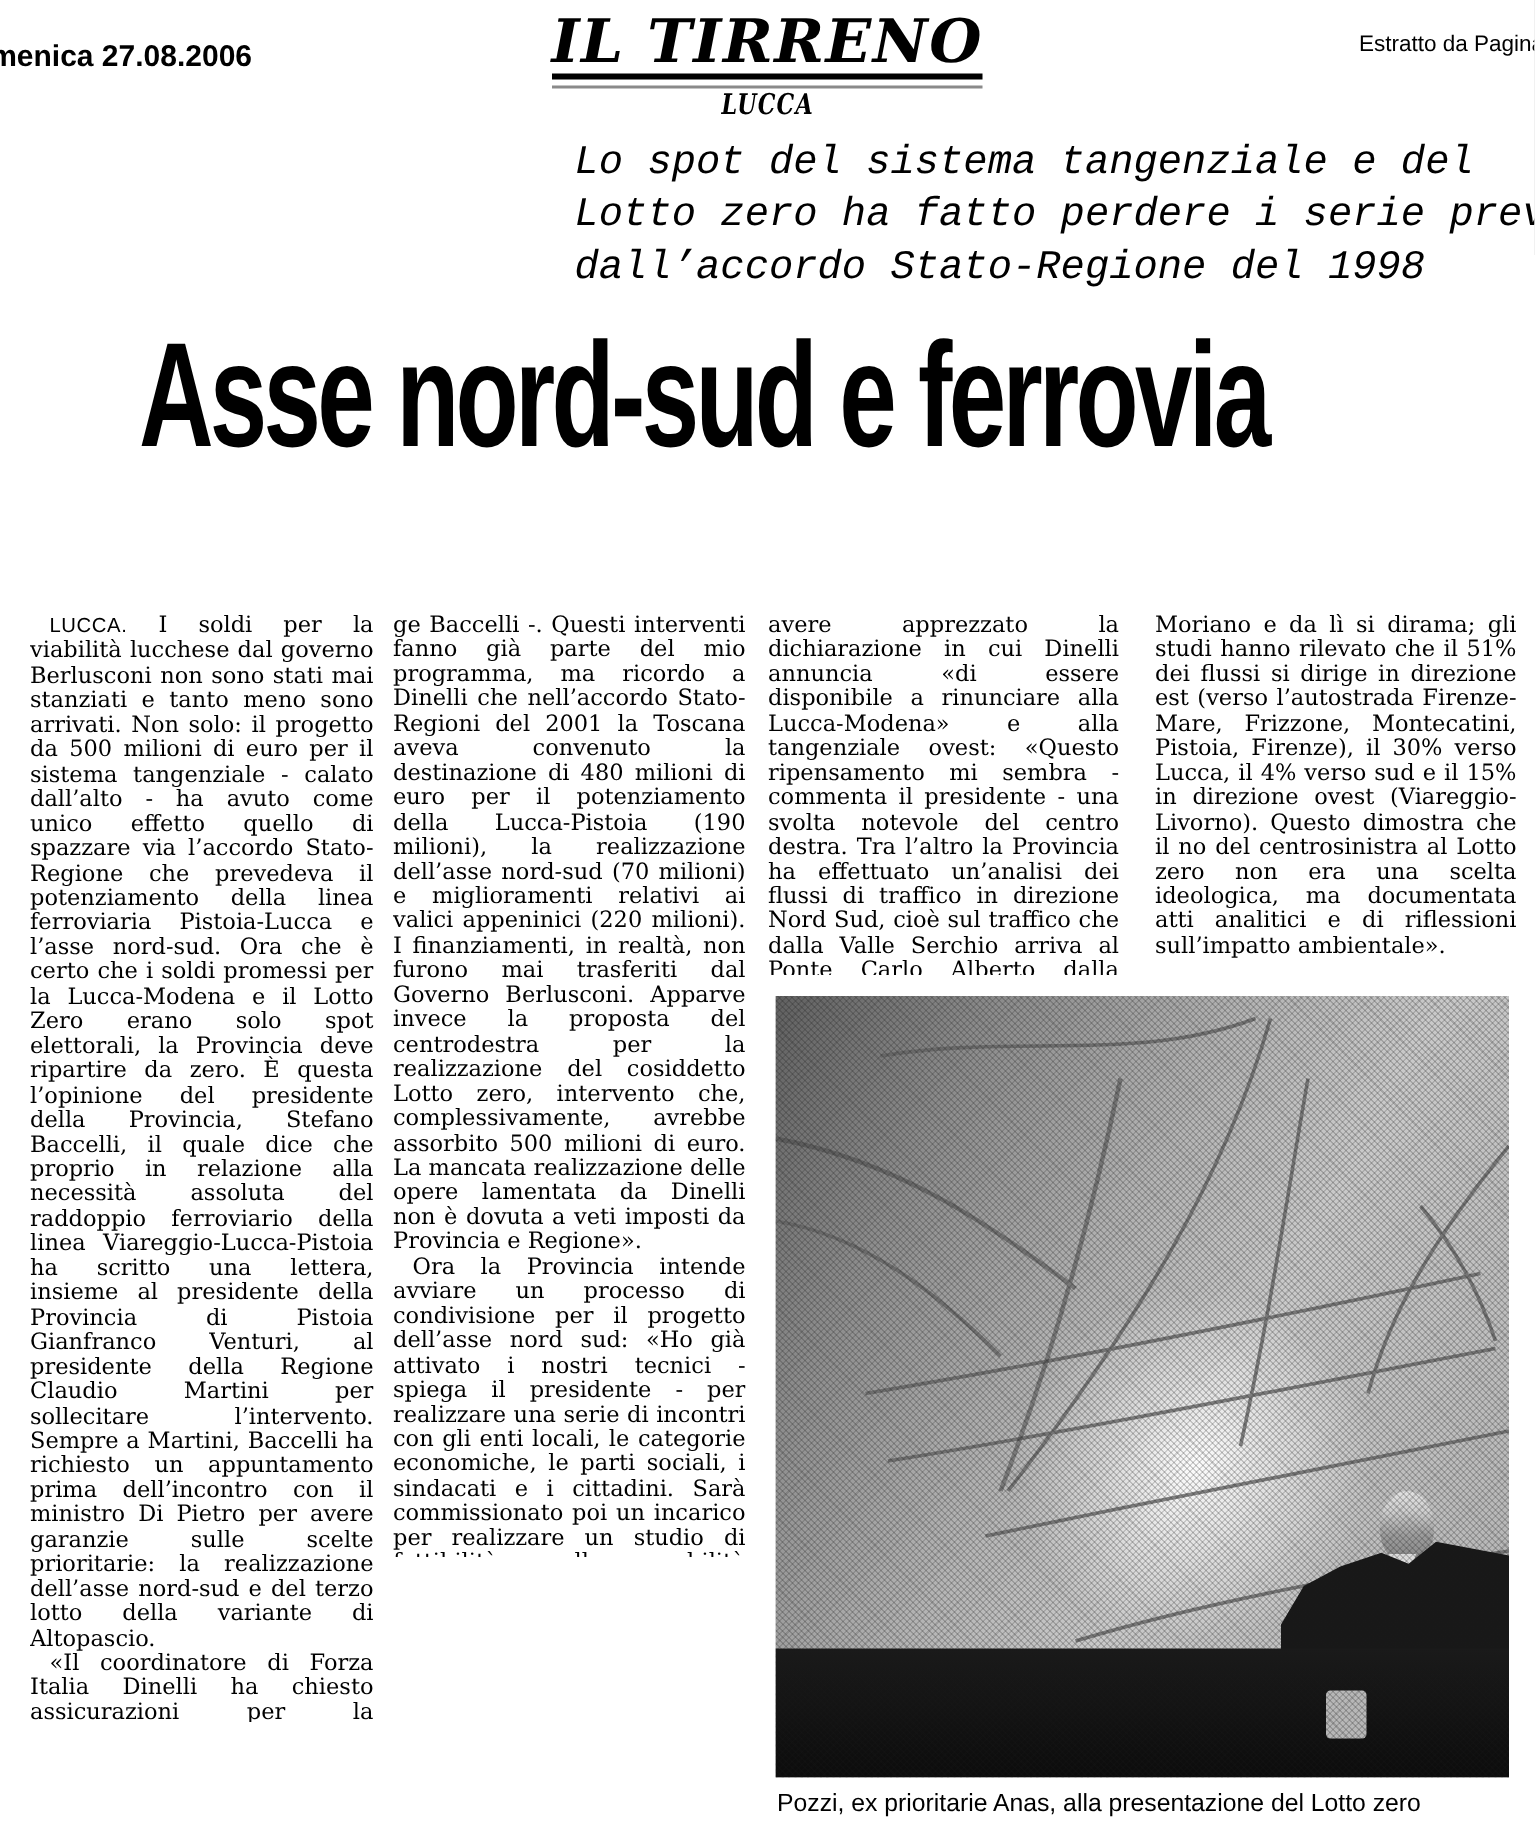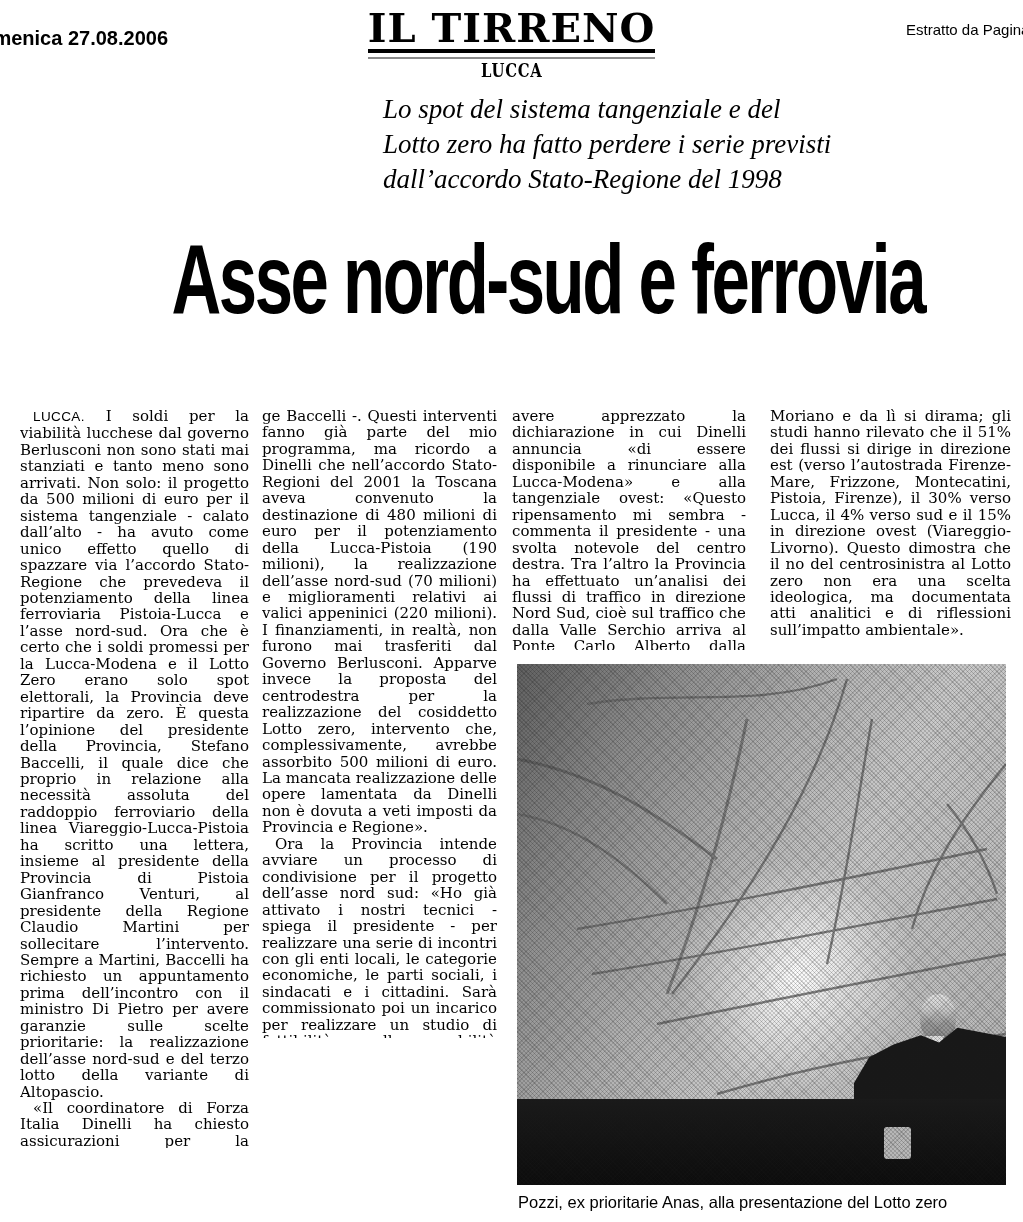--- a/index.html
+++ b/index.html
@@ -6,21 +6,21 @@
   .page{
     position:relative;width:1023px;height:1222px;background:#ffffff;
     overflow:hidden;font-family:"DejaVu Serif",serif;color:#000;margin:0 auto;
   }
   
   .date{
     position:absolute;top:27px;left:-31px;
     font-family:"Liberation Sans",sans-serif;font-weight:bold;font-size:20px;
     white-space:nowrap;
   }
-  .masthead-wrap{position:absolute;top:8px;left:0;right:0;text-align:center;}
+  .masthead-wrap{position:absolute;top:8px;left:0;right:0;text-align:center;font-style:italic;}
   .masthead-inner{display:inline-block;}
   .masthead-title{
     font-family:"DejaVu Serif",serif;font-weight:bold;font-size:40px;
     letter-spacing:1px;line-height:1;white-space:nowrap;
   }
   .masthead-rule{height:4px;border-top:4px solid #000;border-bottom:2px solid #8a8a8a;margin-top:1px;}
   .masthead-edition{
     font-family:"DejaVu Serif",serif;font-weight:bold;font-size:19px;line-height:1.1;
     transform:scaleX(.78);transform-origin:center top;letter-spacing:1px;margin-top:1px;
   }
@@ -39,25 +39,25 @@
   .kicker-bar{
     height:26px;margin-top:4px;background-color:#141414;
     background-image:
       repeating-linear-gradient(45deg, rgba(90,90,90,.55) 0 1px, transparent 1px 3px),
       repeating-linear-gradient(-45deg, rgba(70,70,70,.5) 0 1px, transparent 1px 3px);
   }
   .kicker-rule-bottom{border-top:3px solid #787878;margin-top:5px;}
   
   .subtitle{
     position:absolute;left:383px;top:92px;width:560px;
-    font-family:Liberation Serif, serif;font-style:italic;font-size:27px;line-height:35px;
+    font-family:Liberation Mono, monospace;font-style:italic;font-size:27px;line-height:35px;
     white-space:nowrap;
   }
   
-  .headline{position:absolute;top:216px;left:10px;right:0;margin:16px;text-align:right;font-weight:normal;}
+  .headline{position:absolute;top:216px;left:10px;right:0;margin:0;text-align:left;font-weight:normal;}
   .hl-line{height:95px;line-height:95px;}
   .hl-line span{
     display:inline-block;white-space:nowrap;
     font-family:"Liberation Sans",sans-serif;font-weight:700;
     font-size:84px;letter-spacing:-3px;
     transform:scale(.82,1.18);transform-origin:center center;
   }
   
   .col{
     position:absolute;top:408px;

